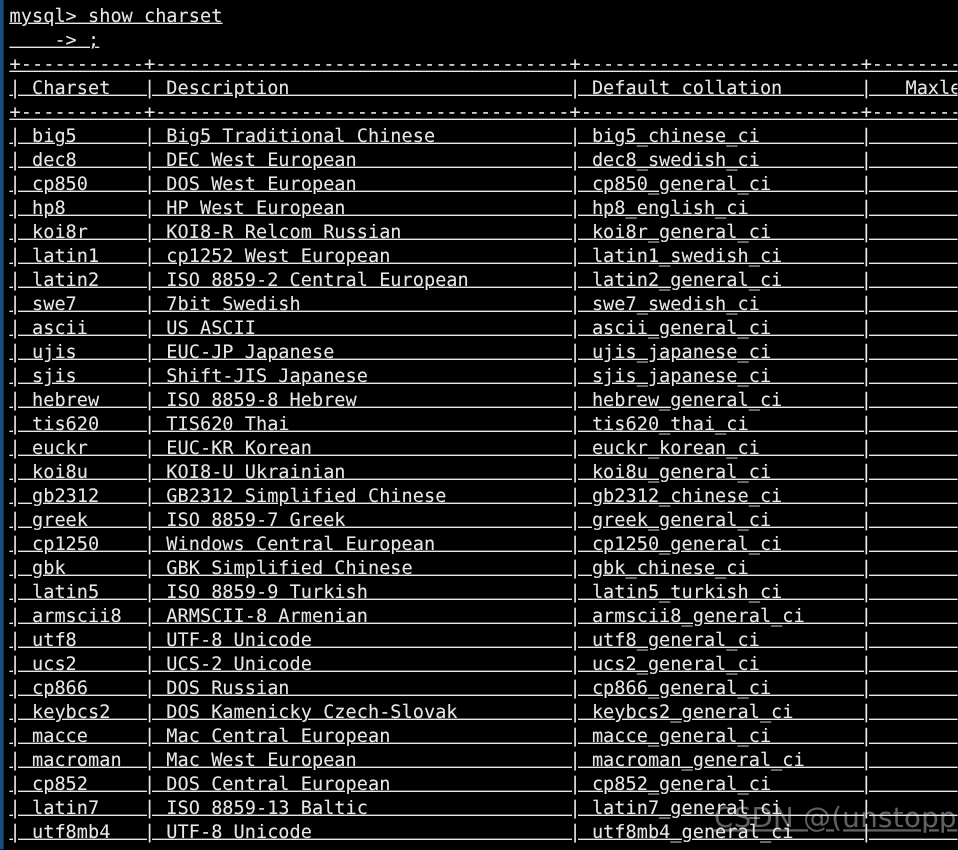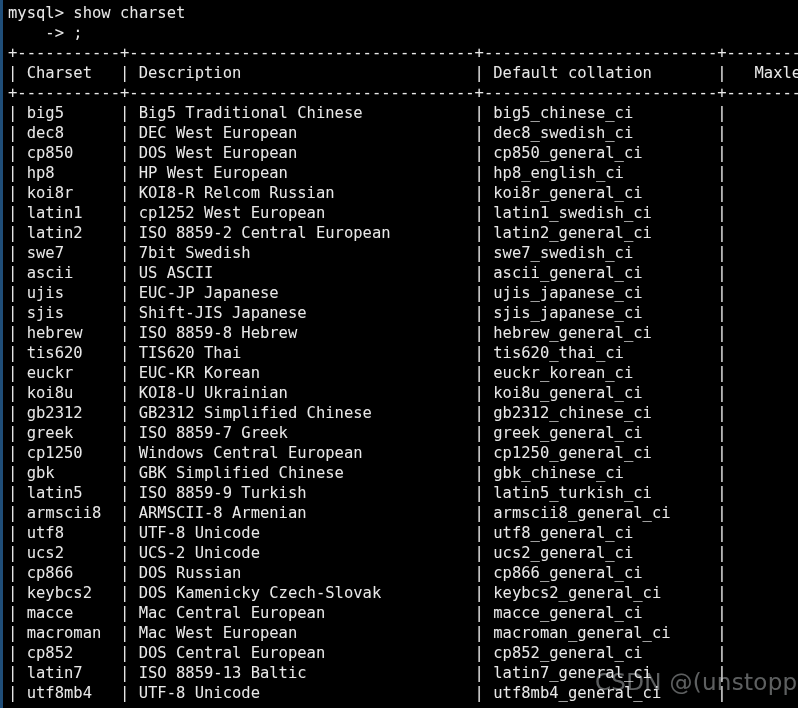--- a/index.html
+++ b/index.html
@@ -1,15 +1,15 @@
 <!DOCTYPE html>
 <html><head>
 <meta charset="utf-8">
 <style>
-  * { box-sizing: border-box; }
+  * { box-sizing: border-box; text-decoration: underline; }
   html, body {
     margin: 0;
     padding: 0;
     background: #000000;
   }
   #terminal {
     position: relative;
     width: 798px;
     height: 708px;
     background: #000000;

